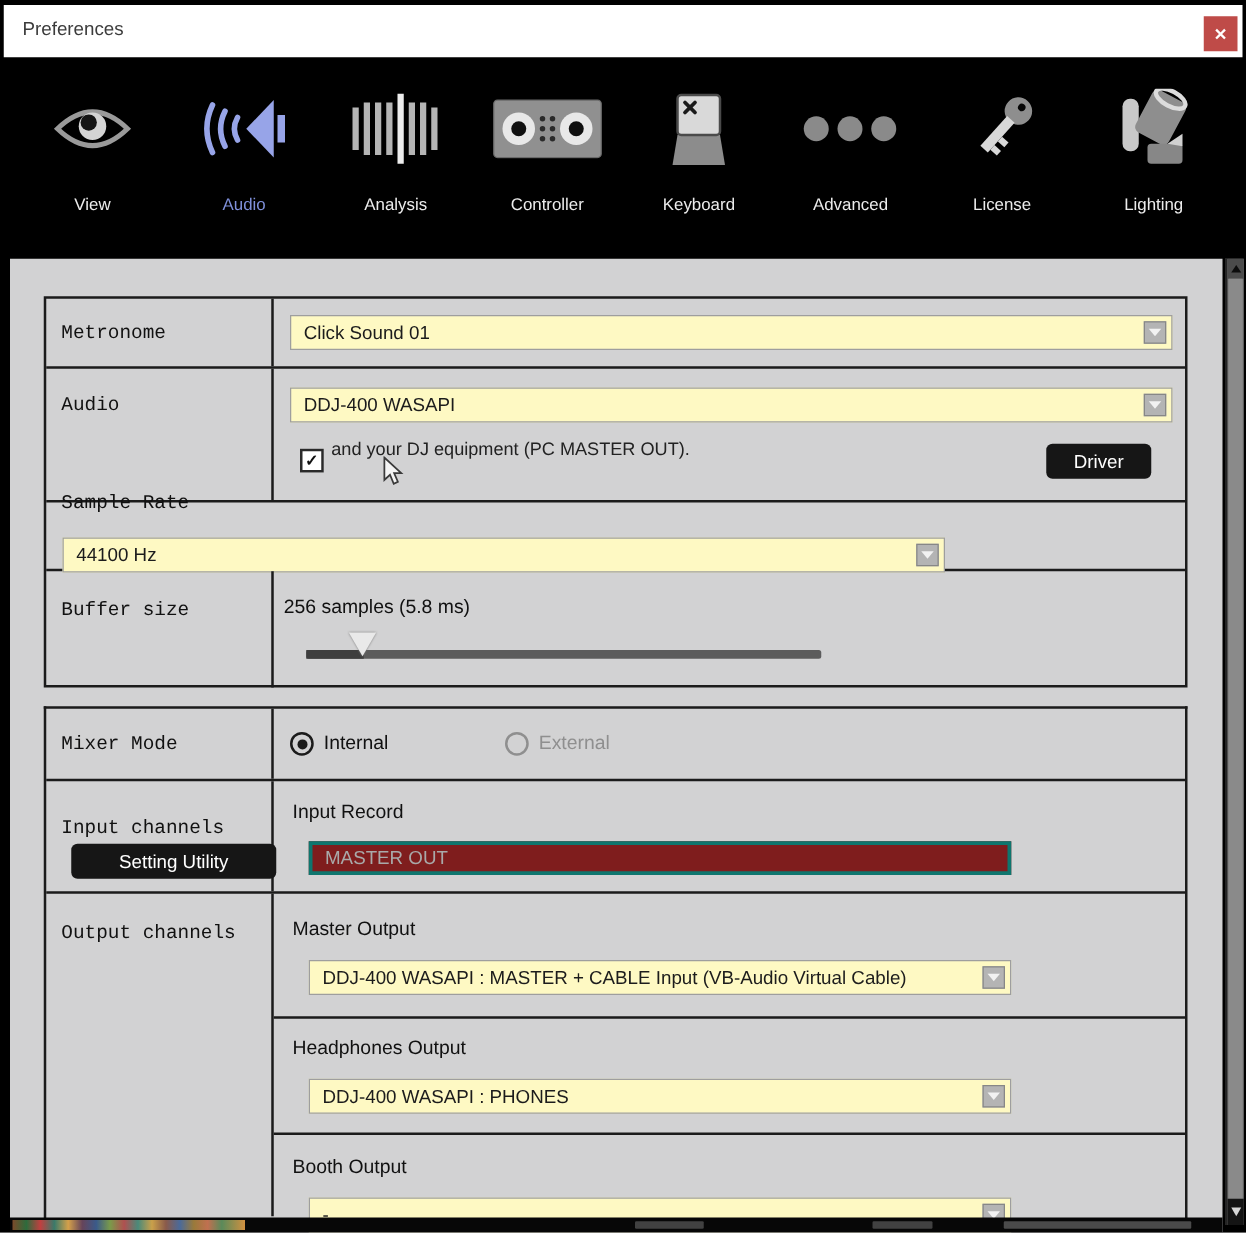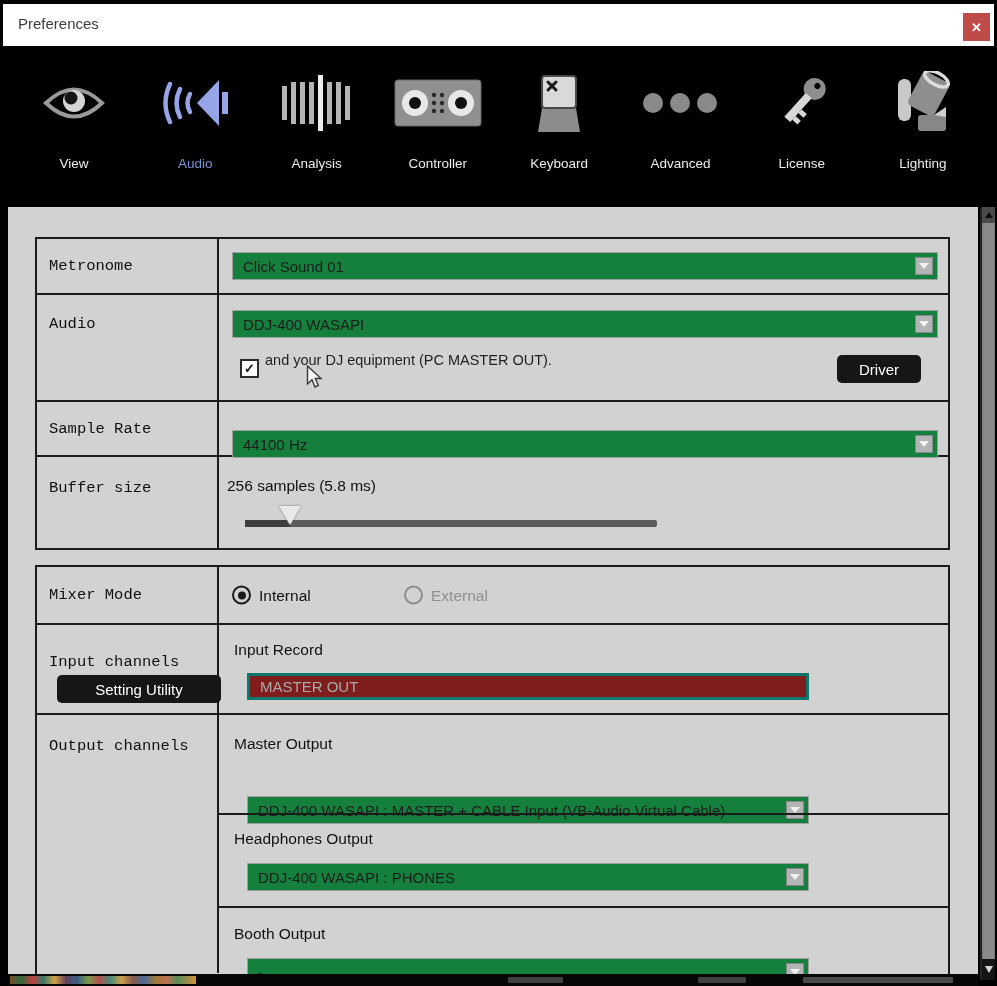--- a/index.html
+++ b/index.html
@@ -31,21 +31,21 @@
   .t1{top:30px;height:313px;}
   .t2{top:358px;height:412px;border-bottom:none;}
   .prow{position:relative;display:flex;border-bottom:2px solid #1b1b1b;}
   .prow.last{border-bottom:none;}
   .lcell{width:180px;border-right:2px solid #1b1b1b;position:relative;flex:none;}
   .rcell{flex:1;position:relative;}
   .lbl{position:absolute;left:12px;font-size:15.5px;color:#111;white-space:nowrap;font-family:Liberation Mono, monospace;}
   .lbl.vcenter{top:50%;transform:translateY(-50%);}
 
   
-  .dropdown{position:absolute;height:28px;background:#15803d;border:1px solid #9e9e9e;
+  .dropdown{position:absolute;height:28px;background:#fef9c3;border:1px solid #9e9e9e;
     display:flex;align-items:center;padding-left:10px;box-sizing:border-box;font-size:15px;color:#1c1c1c;white-space:nowrap;overflow:hidden;}
   .dd-btn{position:absolute;right:4px;top:50%;transform:translateY(-50%);width:18px;height:18px;
     background:#b4b4b4;border:1px solid #878787;box-sizing:border-box;display:flex;align-items:center;justify-content:center;}
   .dd-tri{width:0;height:0;border-left:5px solid transparent;border-right:5px solid transparent;border-top:6px solid #f2f2f2;}
 
   
   .dark-btn{position:absolute;background:#161616;color:#fff;border-radius:5px;font-size:15px;
     display:flex;align-items:center;justify-content:center;cursor:default;}
 
   
@@ -263,21 +263,21 @@
           </div>
           <div class="cb-text" style="left:46px;top:56px;">
             <div>and your DJ equipment (PC MASTER OUT).</div>
           </div>
           <div class="dark-btn" style="right:27px;top:60px;width:84px;height:28px;">
             <span>Driver</span>
           </div>
         </div>
       </div>
 
-      <div class="prow" style="height:53px;">
+      <div class="prow" style="height:53px;flex-direction:column;">
         <div class="lcell">
           <span class="lbl vcenter">Sample Rate</span>
         </div>
         <div class="rcell">
           <div class="dropdown" style="left:13px;top:28px;width:706px;">
             <span>44100 Hz</span>
             <span class="dd-btn">
                 <i class="dd-tri"></i>
               </span>
           </div>
@@ -332,21 +332,21 @@
           </div>
         </div>
       </div>
 
       <div class="prow last" style="height:258px;">
         <div class="lcell">
           <span class="lbl" style="top:22px;">Output channels</span>
         </div>
         <div class="rcell">
           <span class="sec-label" style="left:15px;top:20px;">Master Output</span>
-          <div class="dropdown" style="left:28px;top:53px;width:562px;margin-top:28px;">
+          <div class="dropdown" style="left:28px;top:53px;width:562px;">
             <span>DDJ-400 WASAPI : MASTER + CABLE Input (VB-Audio Virtual Cable)</span>
             <span class="dd-btn">
                 <i class="dd-tri"></i>
               </span>
           </div>
 
           <div class="hdivider" style="top:98px;"></div>
 
           <span class="sec-label" style="left:15px;top:115px;">Headphones Output</span>
           <div class="dropdown" style="left:28px;top:148px;width:562px;">

